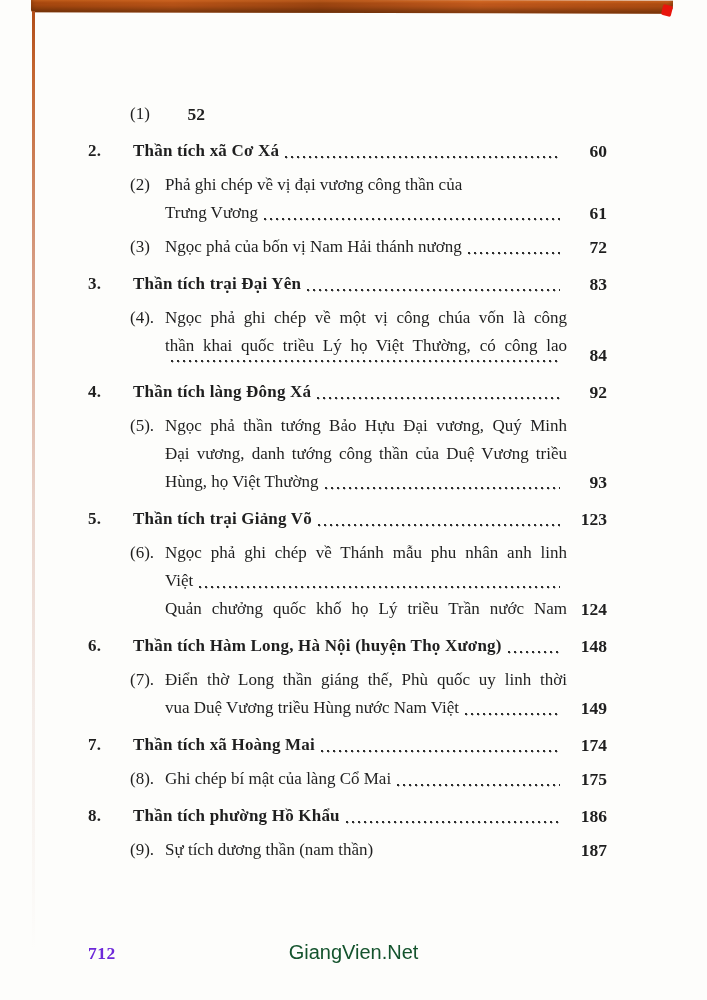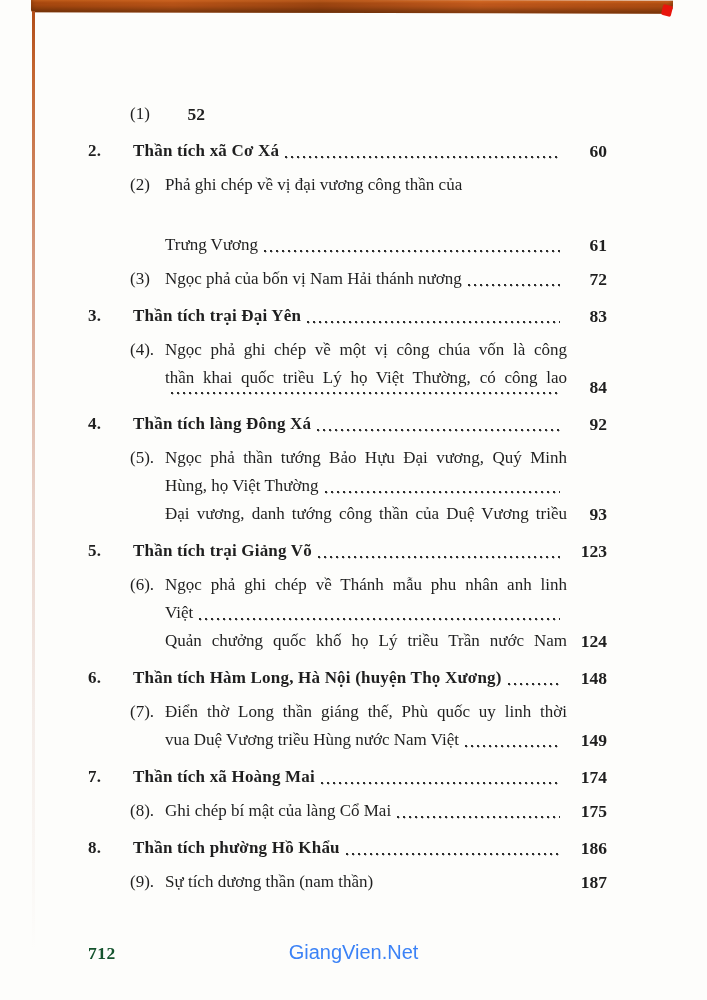--- a/index.html
+++ b/index.html
@@ -49,21 +49,21 @@
     background-size:6px 3px; background-repeat:repeat-x;
   }
   .pageno {
     flex:none; width:40px; text-align:right; align-self:flex-end;
     font-weight:bold; font-size:17.5px;
   }
   .footer {
     position:absolute; left:88px; right:88px; top:941px; height:30px;
     font-size:17.5px;
   }
-  .folio { position:absolute; left:0; top:2px; font-weight:bold; color:#14532d; letter-spacing:.5px; }
+  .folio { position:absolute; left:0; top:2px; font-weight:bold; color:#6d28d9; letter-spacing:.5px; }
   .watermark {
     position:absolute; left:50%; transform:translateX(-50%); top:0;
     font-family:"Liberation Sans", sans-serif; font-size:20px;
   }
 </style>
 </head>
 <body>
 
 <div class="page" style="background: rgb(253, 253, 251);">
   <div class="top-bar"></div>
@@ -83,21 +83,21 @@
             <div class="leader"></div>
           </div>
         </div>
         <div class="pageno">60</div>
       </div>
       <div class="entry sub">
         <div class="num">(2)</div>
         <div class="body">
           <div class="line">Phả ghi chép về vị đại vương công thần của</div>
           <div class="line last">
-            <div class="txt" style="display: inline; margin-top: 32px;">Trưng Vương</div>
+            <div class="txt" style="display: inline;">Trưng Vương</div>
             <div class="leader"></div>
           </div>
         </div>
         <div class="pageno">61</div>
       </div>
       <div class="entry sub">
         <div class="num">(3)</div>
         <div class="body">
           <div class="line last">
             <div class="txt" style="display: inline;">Ngọc phả của bốn vị Nam Hải thánh nương</div>
@@ -134,25 +134,25 @@
             <div class="txt" style="display: inline;">Thần tích làng Đông Xá</div>
             <div class="leader"></div>
           </div>
         </div>
         <div class="pageno">92</div>
       </div>
       <div class="entry sub">
         <div class="num">(5).</div>
         <div class="body">
           <div class="line just">Ngọc phả thần tướng Bảo Hựu Đại vương, Quý Minh</div>
+          <div class="line just">Đại vương, danh tướng công thần của Duệ Vương triều</div>
           <div class="line last">
             <div class="txt" style="display: inline;">Hùng, họ Việt Thường</div>
             <div class="leader"></div>
           </div>
-          <div class="line just">Đại vương, danh tướng công thần của Duệ Vương triều</div>
         </div>
         <div class="pageno">93</div>
       </div>
       <div class="entry main">
         <div class="num">5.</div>
         <div class="body">
           <div class="line last">
             <div class="txt" style="display: inline;">Thần tích trại Giảng Võ</div>
             <div class="leader"></div>
           </div>
@@ -228,15 +228,15 @@
           <div class="line last">
             <div class="txt" style="display: inline;">Sự tích dương thần (nam thần)</div>
           </div>
         </div>
         <div class="pageno">187</div>
       </div>
     </div>
 
   <div class="footer">
     <span class="folio">712</span>
-    <span class="watermark" style="color: #3b82f6;">GiangVien.Net</span>
+    <span class="watermark" style="color: #14532d;">GiangVien.Net</span>
   </div>
 </div>
 
 </body></html>

